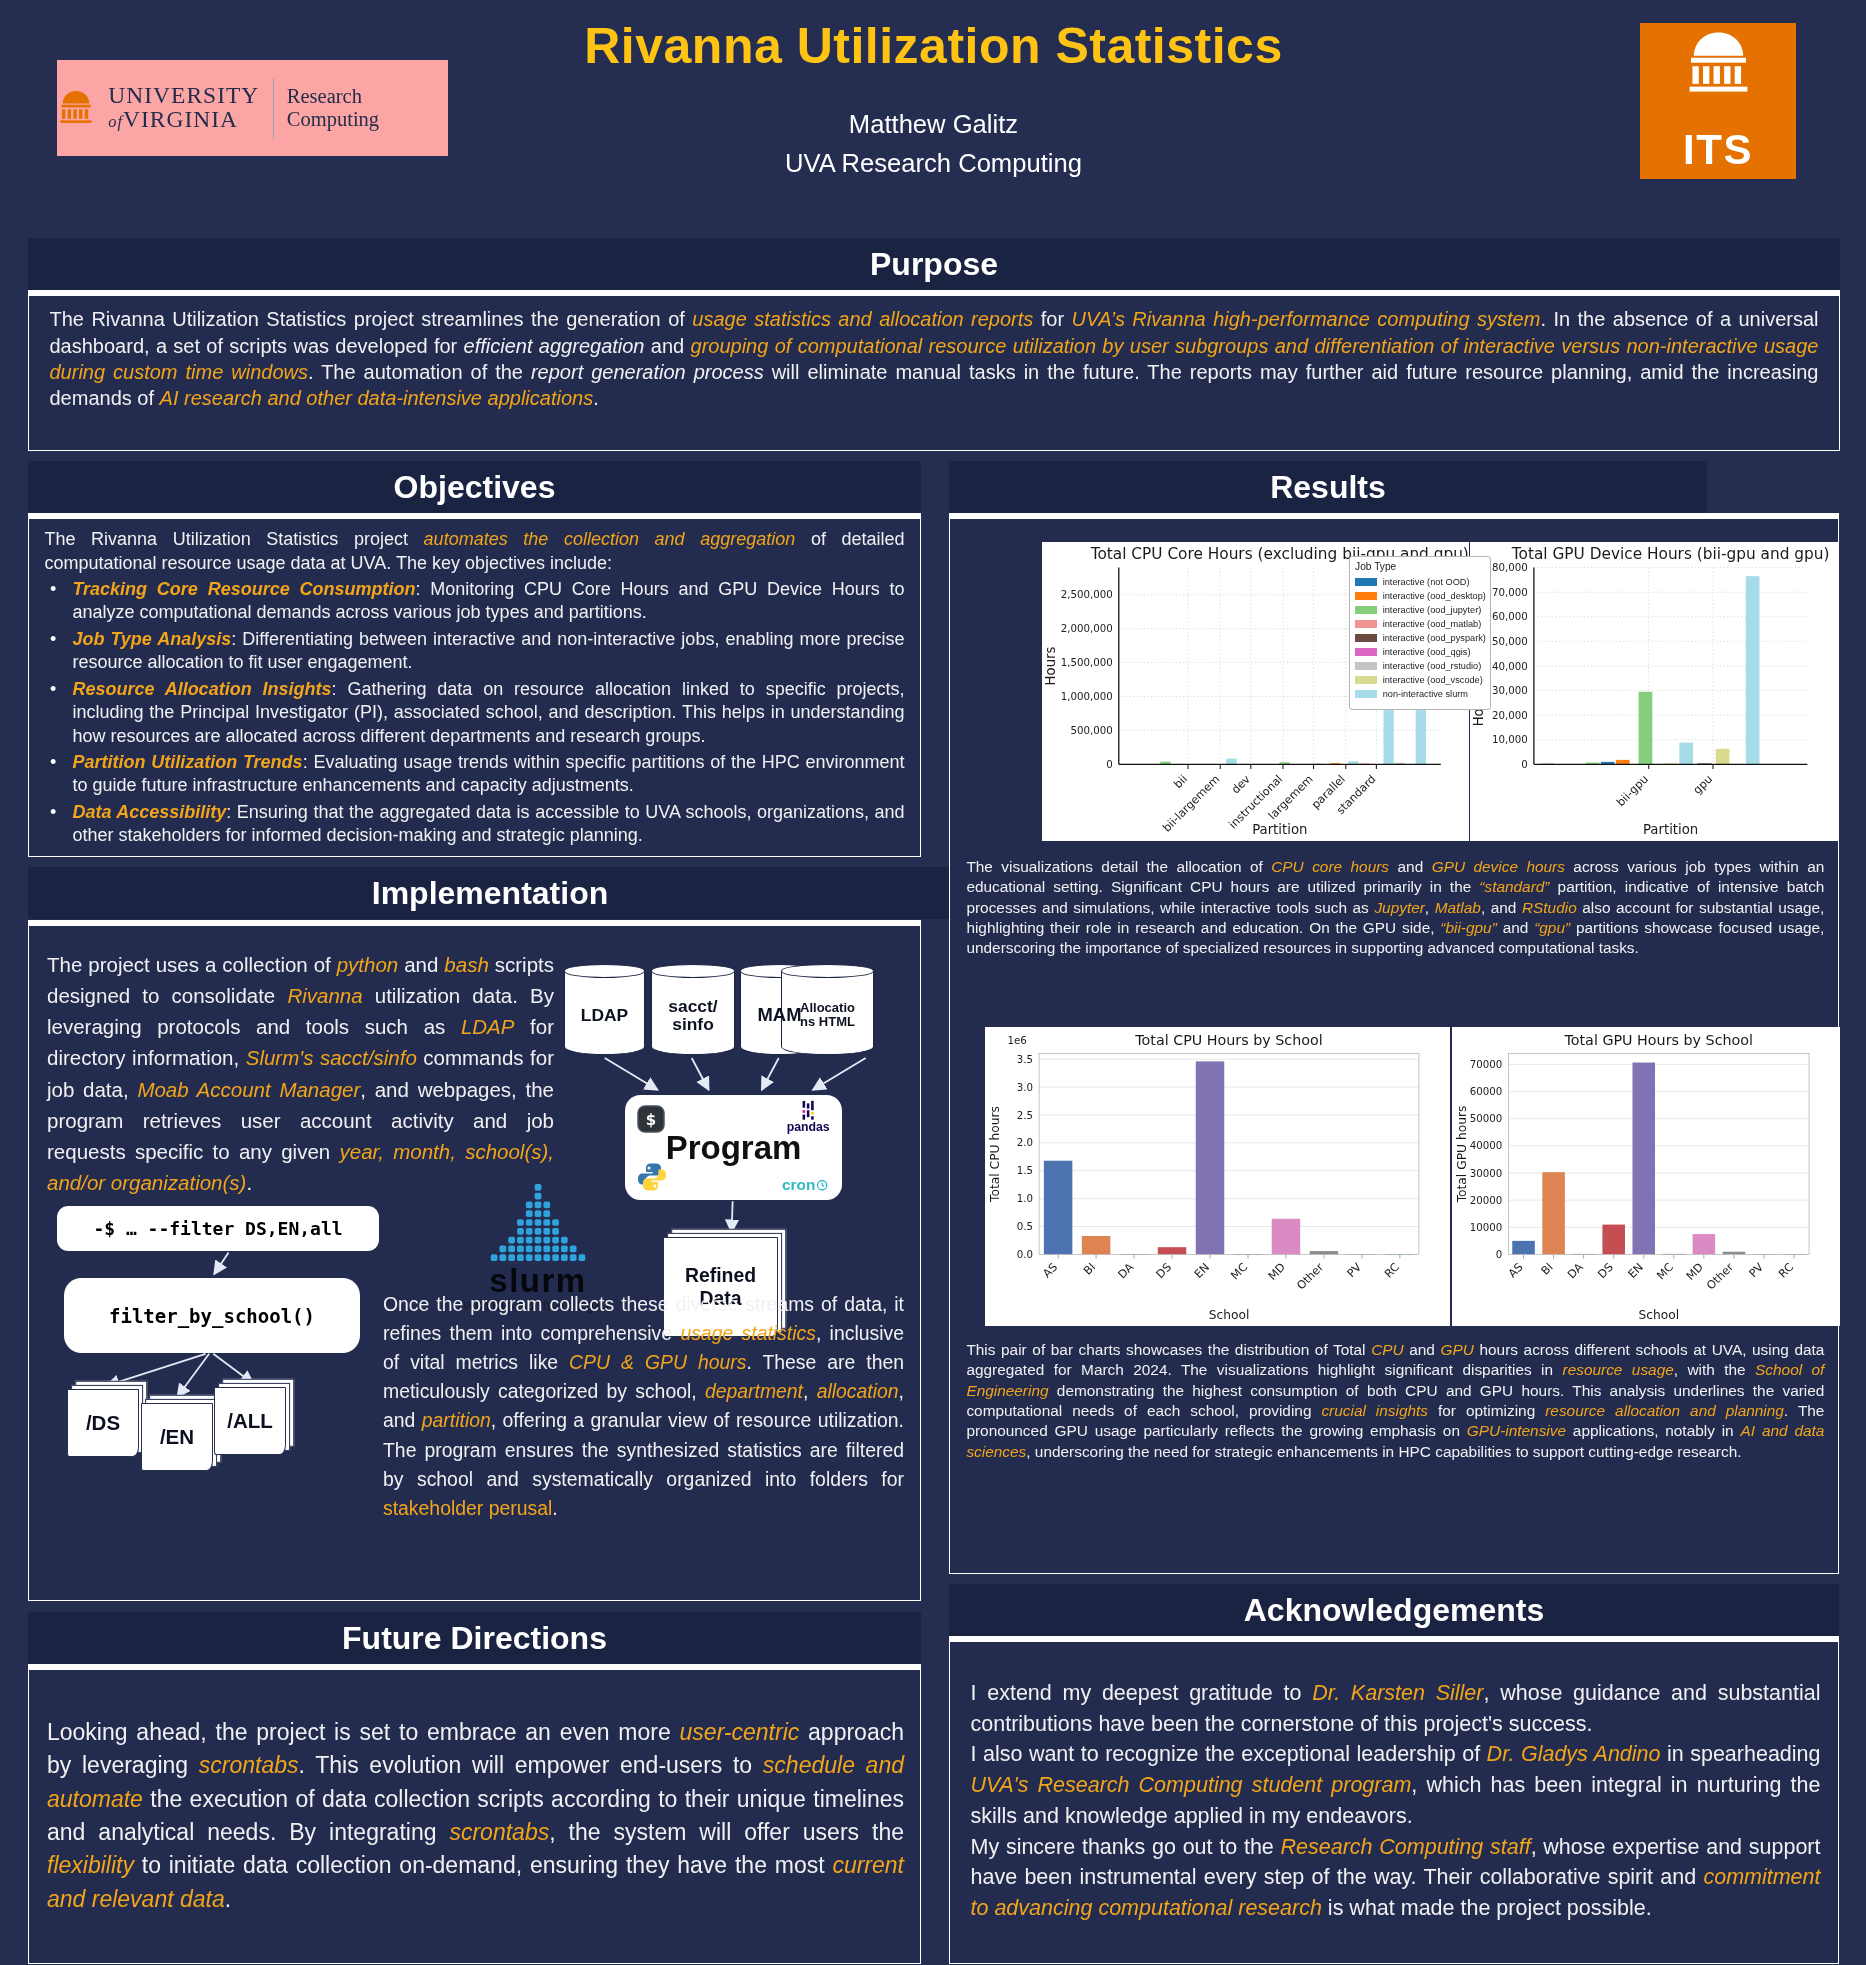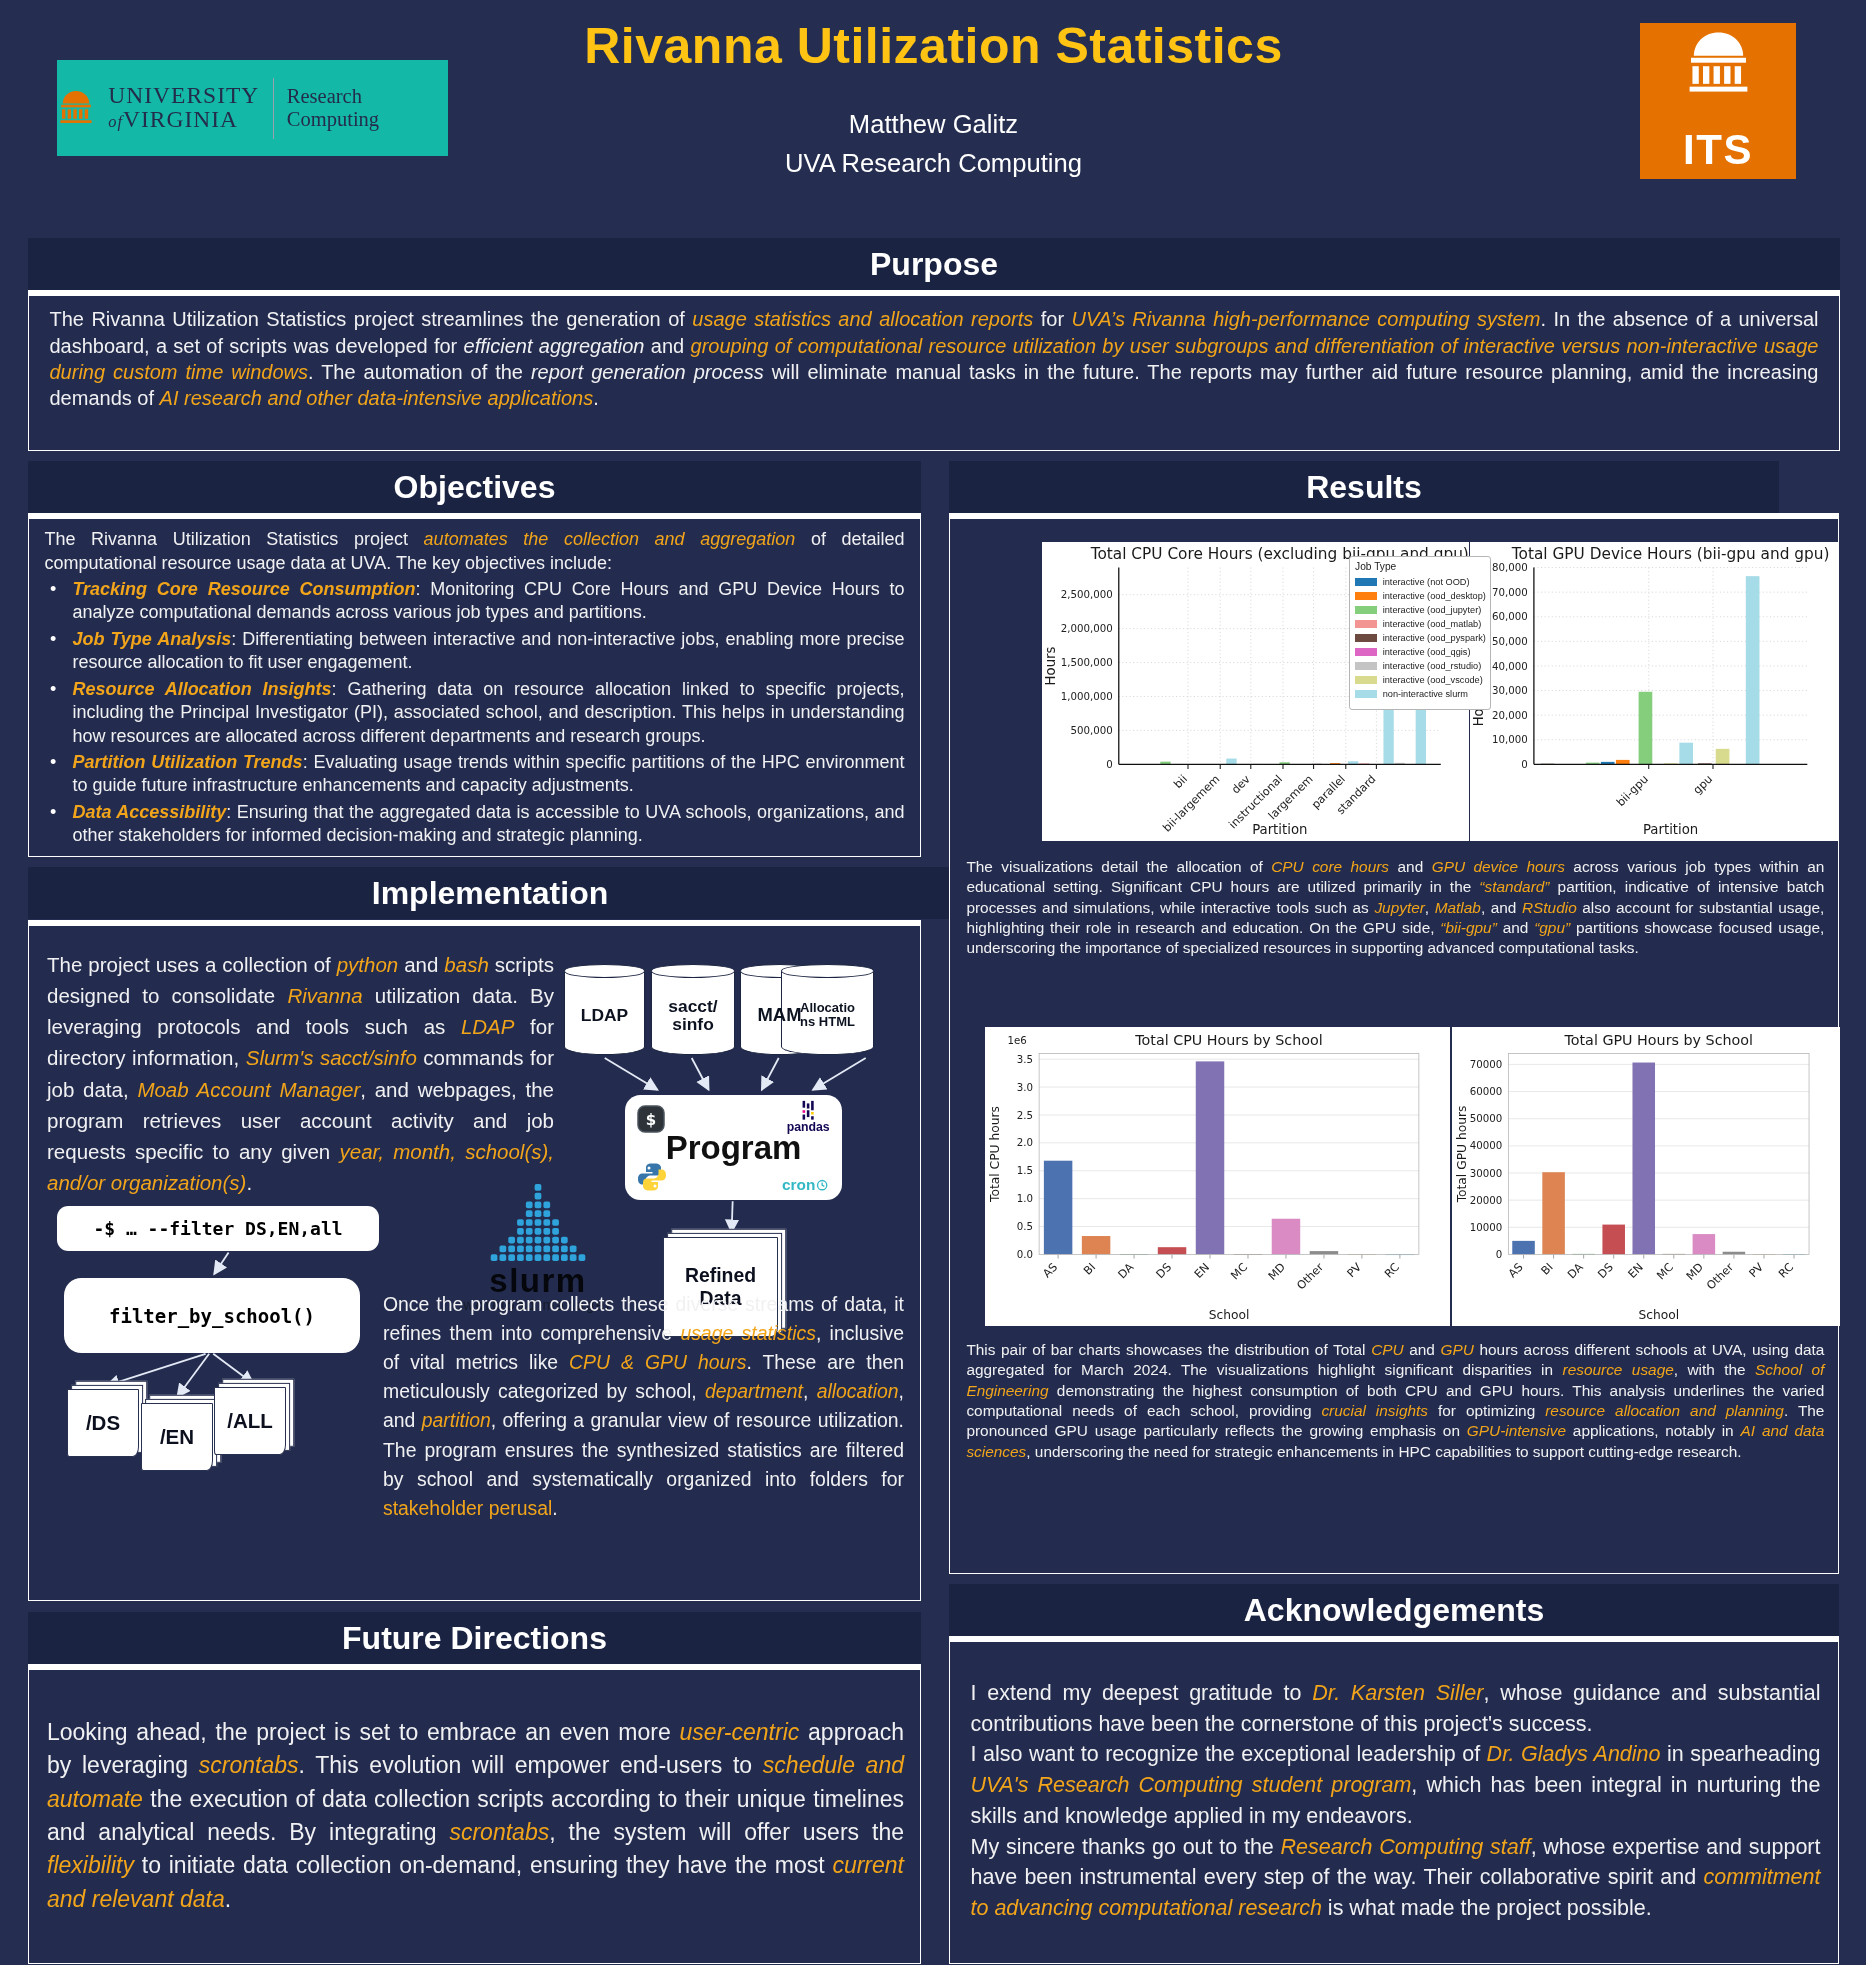--- a/index.html
+++ b/index.html
@@ -4,21 +4,21 @@
 <style>
   html,body{margin:0;padding:0;}
   body{width:1867px;height:1965px;position:relative;background:#252E50;
        font-family:"Liberation Sans",sans-serif;color:#F1F1F3;overflow:hidden;}
   .abs{position:absolute;}
   
   .poster-title{position:absolute;left:0;right:0;top:17.4px;text-align:center;
       font-size:50px;font-weight:800;color:#FFC314;letter-spacing:0.5px;}
   .poster-author{position:absolute;left:0;right:0;top:110px;text-align:center;font-size:25.6px;color:#fff;}
   .poster-affil{position:absolute;left:0;right:0;top:149px;text-align:center;font-size:25.6px;color:#fff;}
-  .uva-logo{position:absolute;left:57px;top:60px;width:391px;height:96px;background:#14b8a6;
+  .uva-logo{position:absolute;left:57px;top:60px;width:391px;height:96px;background:#fca5a5;
       display:flex;align-items:center;justify-content:center;gap:13.3px;color:#232D4B;}
   .uva-words{font-family:"Liberation Serif",serif;line-height:1.02;}
   .uva-l1{font-size:23.5px;letter-spacing:1px;}
   .uva-l2{font-size:23.5px;letter-spacing:1px;}
   .uva-of{font-style:italic;font-size:16.4px;}
   .uva-div{width:1px;height:61px;background:#9aa0b0;}
   .uva-rc{font-family:"Liberation Serif",serif;font-size:20.5px;}
   .its-logo{position:absolute;left:1640px;top:23px;width:156px;height:156px;background:#E57200;
       display:flex;flex-direction:column;align-items:center;justify-content:center;gap:5.1px;}
   .its-label{font-size:42px;font-weight:800;color:#fff;letter-spacing:1.5px;line-height:1;margin-top:28px;}
@@ -301,21 +301,21 @@
 </div>
 
 <div class="sec-head" style="left:28px;top:1612px;width:893px;height:52px;">
     <span>Future Directions</span>
   </div>
 <div class="sec-strip" style="left:28px;top:1664px;width:893px;height:5.1px;"></div>
 <div class="sec-body" style="left:28px;top:1669px;width:893px;height:295px;">
   <p class="rich" style="position:absolute;left:18px;top:46px;width:857px;margin:0;font-size:23px;line-height:1.45;">Looking ahead, the project is set to embrace an even more <i class="hl">user-centric</i> approach by leveraging <i class="hl">scrontabs</i>. This evolution will empower end-users to <i class="hl">schedule and automate</i> the execution of data collection scripts according to their unique timelines and analytical needs. By integrating <i class="hl">scrontabs</i>, the system will offer users the <i class="hl">flexibility</i> to initiate data collection on-demand, ensuring they have the most <i class="hl">current and relevant data</i>.</p>
 </div>
 
-<div class="sec-head" style="left:949px;top:461px;width:830px;height:52px;">
+<div class="sec-head" style="left:949px;top:461px;width:758px;height:52px;">
     <span>Results</span>
   </div>
 <div class="sec-strip" style="left:949px;top:513px;width:890px;height:5.1px;"></div>
 <div class="sec-body" style="left:949px;top:518px;width:890px;height:1056px;">
   <div class="fig" style="left:92px;top:23px;width:427px;height:299px;"><svg width="427" height="299" viewBox="0 0 835 585">
         <text x="138" y="442" text-anchor="end" font-size="20" fill="#222">0</text>
         <line x1="150" y1="368.62068965517244" x2="780" y2="368.62068965517244" stroke="#c9c9c9" stroke-width="1.5" stroke-dasharray="2 5"></line>
         <text x="138" y="375.62068965517244" text-anchor="end" font-size="20" fill="#222">500,000</text>
         <line x1="150" y1="302.2413793103448" x2="780" y2="302.2413793103448" stroke="#c9c9c9" stroke-width="1.5" stroke-dasharray="2 5"></line>
         <text x="138" y="309.2413793103448" text-anchor="end" font-size="20" fill="#222">1,000,000</text>

